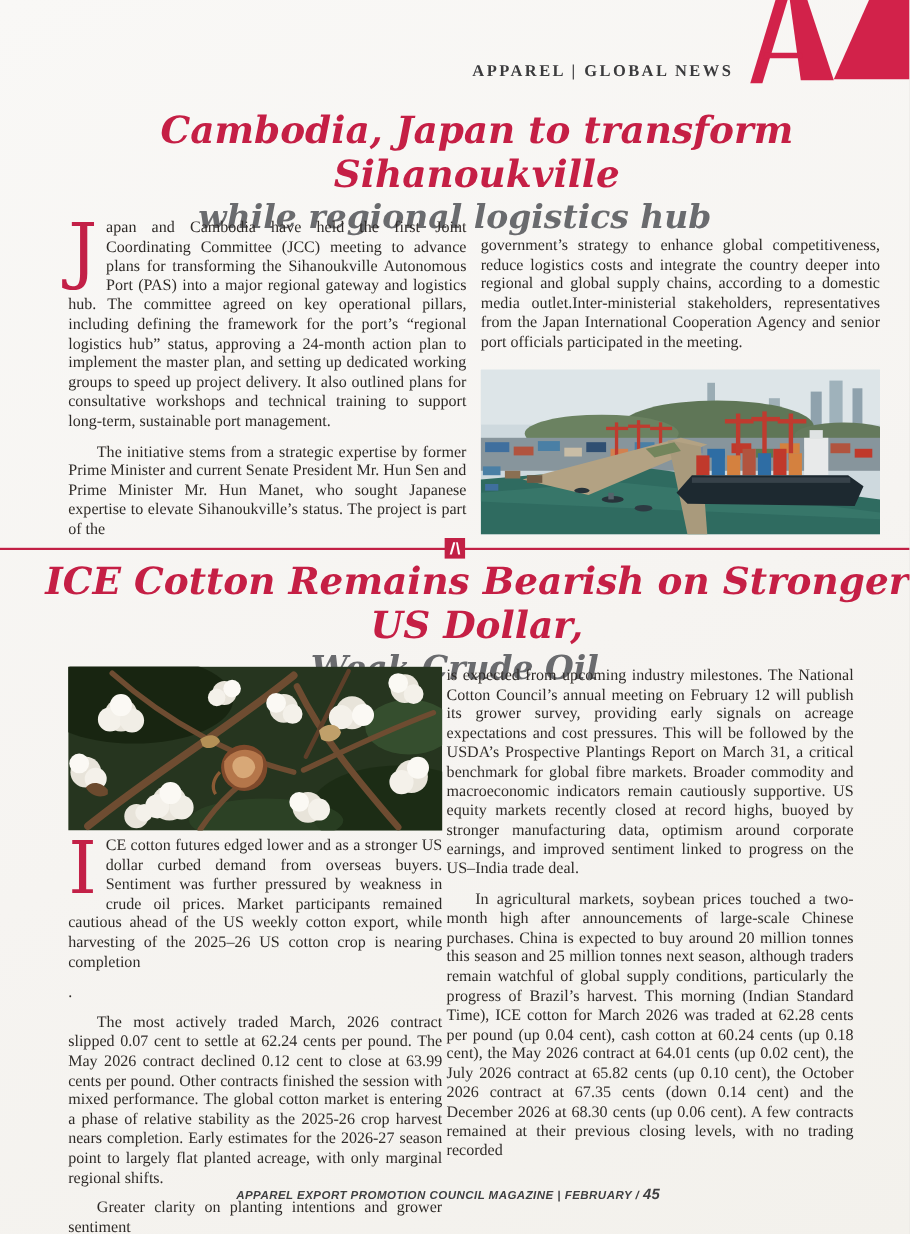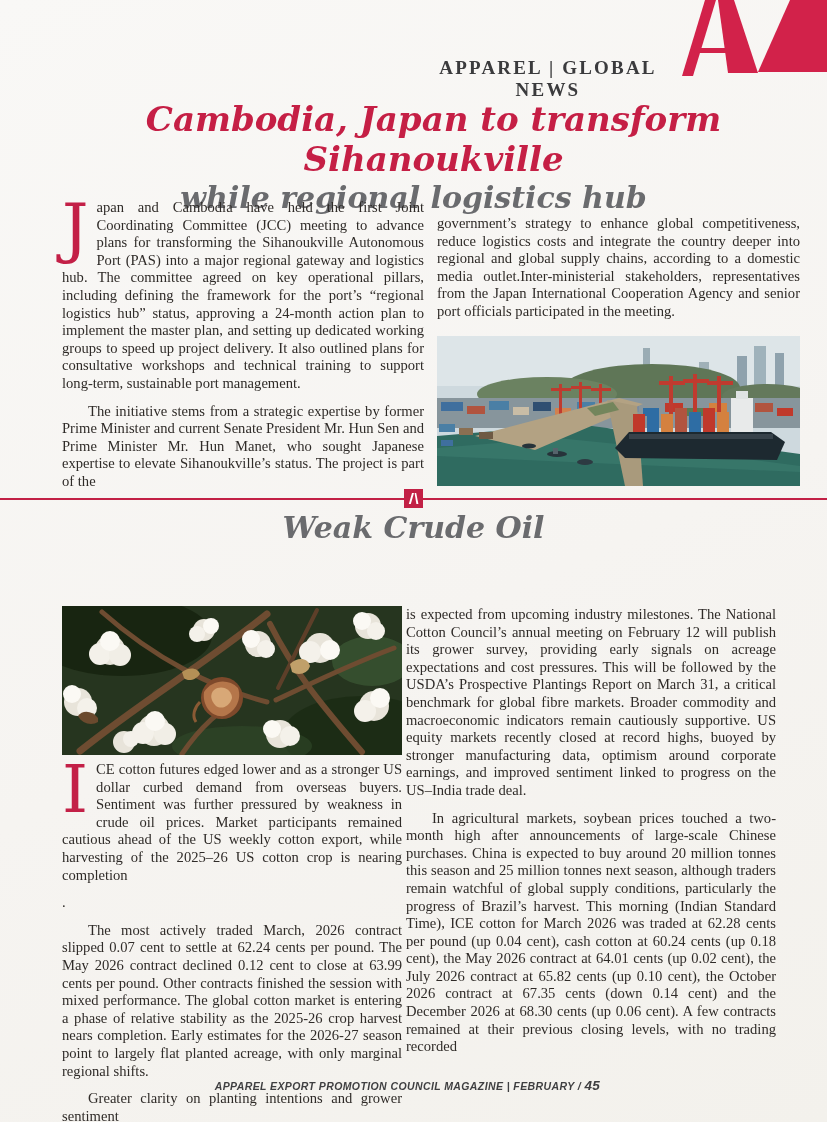--- a/index.html
+++ b/index.html
@@ -10,21 +10,21 @@
     background:linear-gradient(155deg,#f9f8f6 0%,#f6f4f1 55%,#f3f1ec 100%);
     overflow:hidden;
     font-family:"Liberation Serif",serif;
     color:#2f2b28;
   }
   
   .kicker{
     position:absolute;top:57px;left:408px;width:280px;
     text-align:center;
     font-family:"Liberation Serif",serif;
-    font-weight:bold;font-size:19px;letter-spacing:2.2px;
+    font-weight:bold;font-size:15px;letter-spacing:2.2px;
     color:#3b3b3d;
   }
   .logo{position:absolute;top:0;right:0;width:147px;height:76px;}
   
   .headline{position:absolute;left:0;right:0;text-align:center;font-family:"DejaVu Serif",serif;font-style:italic;font-weight:bold;}
   .headline .l1{font-size:34px;line-height:40px;color:#c51f45;padding-left:40px;}
   .headline .l2{font-size:30px;line-height:38px;color:#6a6b6e;}
   .headline1{top:99px;}
   .headline2{top:509px;}
   
@@ -168,20 +168,21 @@
   </div>
 
   <div class="divider"></div>
   <svg class="divider-mark" viewBox="0 0 19 19" aria-hidden="true">
     <rect width="19" height="19" fill="#c22045"></rect>
     <polygon points="8,4 10,4 6.8,15 4.8,15" fill="#ffffff"></polygon>
     <polygon points="10.6,4 12.2,4 14.4,15 12.4,15" fill="#ffffff"></polygon>
   </svg>
 
   <div class="headline headline2">
+    <div class="l1">ICE Cotton Remains Bearish on Stronger US Dollar,</div>
     <div class="l2">Weak Crude Oil</div>
   </div>
 
   <div class="col a2-left">
     <svg class="photo cotton-photo" viewBox="0 0 340 149" width="340" height="149" aria-hidden="true">
       <rect width="340" height="149" fill="#26351f"></rect>
       <ellipse cx="60" cy="30" rx="90" ry="40" fill="#15220e" opacity="0.8"></ellipse>
       <ellipse cx="300" cy="130" rx="80" ry="40" fill="#1a2a13" opacity="0.8"></ellipse>
       <ellipse cx="310" cy="55" rx="40" ry="25" fill="#3c5a34" opacity="0.7"></ellipse>
       <ellipse cx="180" cy="140" rx="70" ry="20" fill="#31492a" opacity="0.6"></ellipse>

